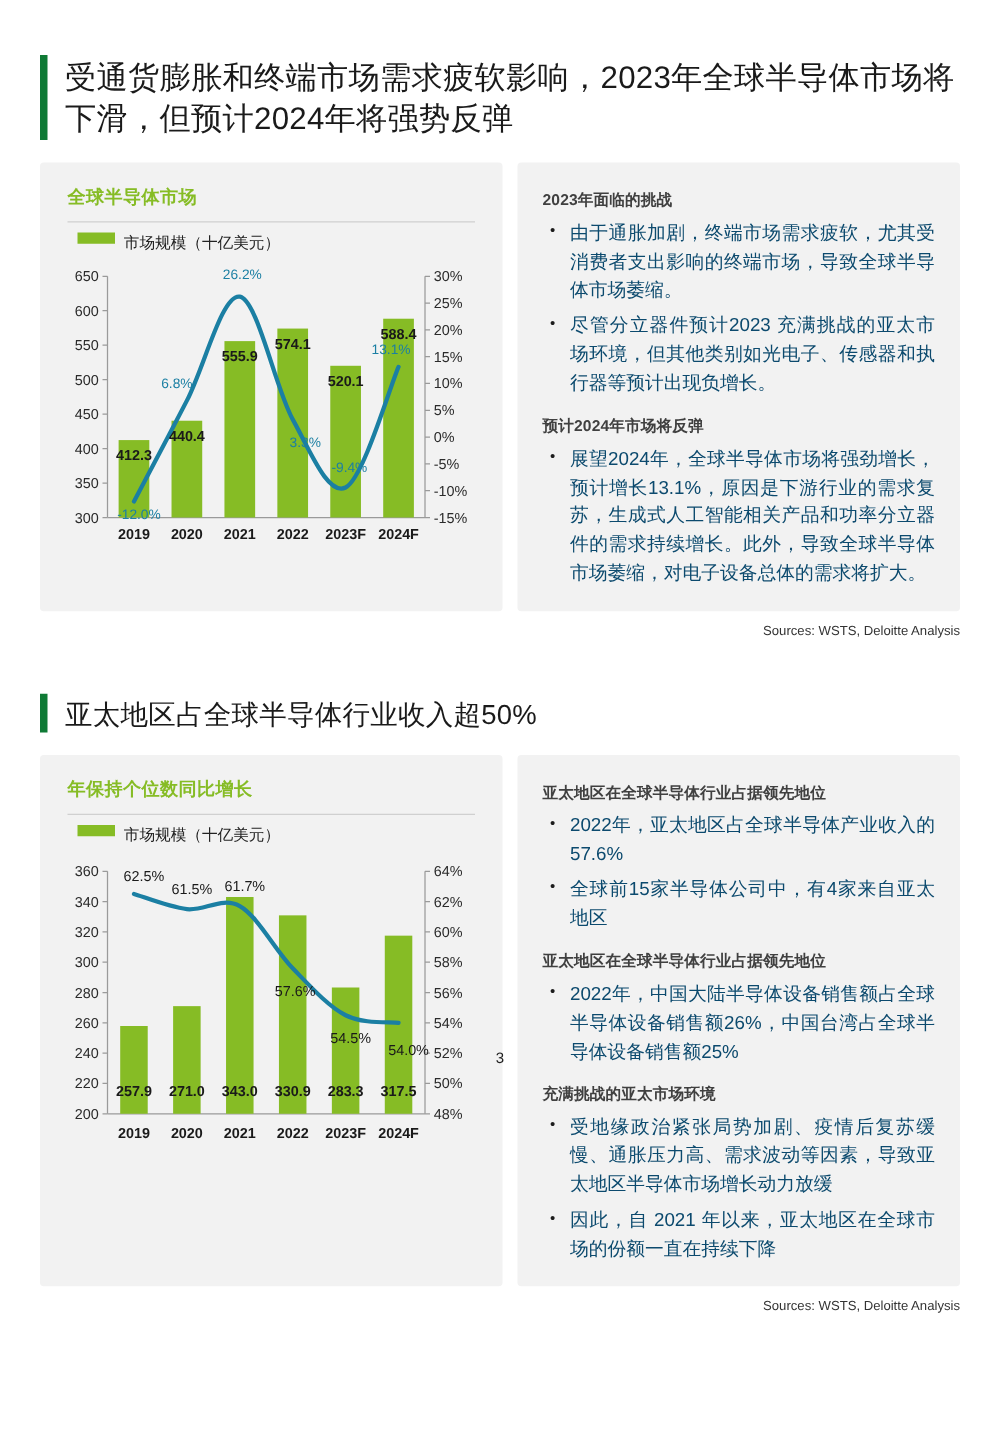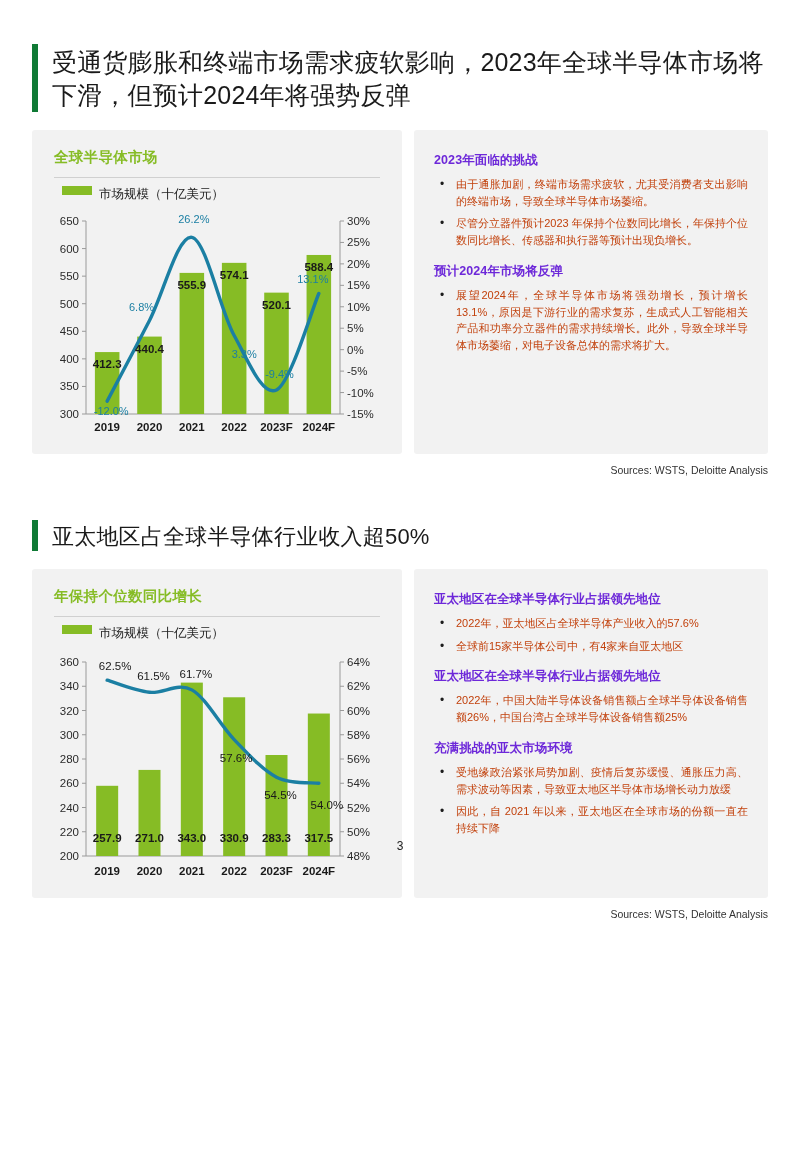--- a/index.html
+++ b/index.html
@@ -37,25 +37,25 @@
   .legend-swatch { width:30px; height:9px; background:#86bc25; display:inline-block; }
   .legend-label { font-size:12.5px; color:#222; }
 
   
   .chart-wrap { position:relative; }
   .chart-svg { display:block; }
 
   
   .blk { margin-bottom:14px; }
   .blk:last-child { margin-bottom:0; }
-  .blk-h { color:#6d28d9; font-weight:700; font-size:12.5px; margin-bottom:7px; letter-spacing:.1px; }
+  .blk-h { color:#404040; font-weight:700; font-size:12.5px; margin-bottom:7px; letter-spacing:.1px; }
   ul.bullets { list-style:none; margin:0; padding:0; }
   ul.bullets li {
     position:relative; padding-left:22px; margin-bottom:6px;
-    font-size:11px; line-height:1.52; color:#c2410c; text-align:justify;
+    font-size:15px; line-height:1.52; color:#0c4a6e; text-align:justify;
   }
   ul.bullets li:last-child { margin-bottom:0; }
   ul.bullets li::before {
     content:"•"; position:absolute; left:6px; top:-1px; color:#1c1c1c; font-size:12px;
   }
 
   .sources { font-size:10.5px; color:#333; margin:10px 0 0 4px;text-align:right; }
 
   .gap-1 { height:44px; }
   .gap-2 { height:18px; }
@@ -161,21 +161,21 @@
           </svg>
       </div>
     </div>
 
     <div class="panel panel-right">
 
       <div class="blk">
         <div class="blk-h">2023年面临的挑战</div>
         <ul class="bullets">
           <li>由于通胀加剧，终端市场需求疲软，尤其受消费者支出影响的终端市场，导致全球半导体市场萎缩。</li>
-          <li>尽管分立器件预计2023 年保持个位数同比增长，年保持个位数同比增长、传感器和执行器等预计出现负增长。</li>
+          <li>尽管分立器件预计2023 充满挑战的亚太市场环境，但其他类别如光电子、传感器和执行器等预计出现负增长。</li>
         </ul>
       </div>
 
       <div class="blk">
         <div class="blk-h">预计2024年市场将反弹</div>
         <ul class="bullets">
           <li>展望2024年，全球半导体市场将强劲增长，预计增长13.1%，原因是下游行业的需求复苏，生成式人工智能相关产品和功率分立器件的需求持续增长。此外，导致全球半导体市场萎缩，对电子设备总体的需求将扩大。</li>
         </ul>
       </div>
 

